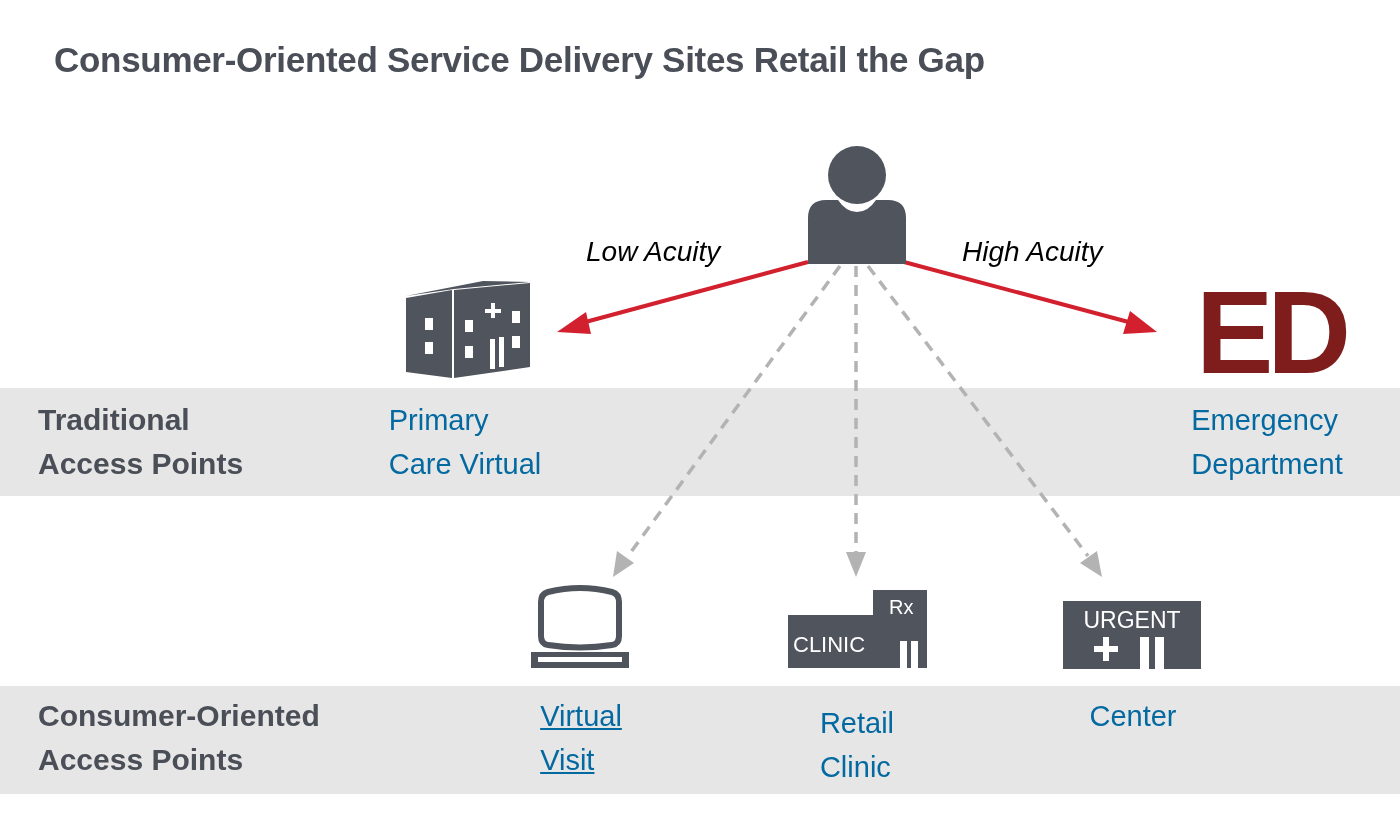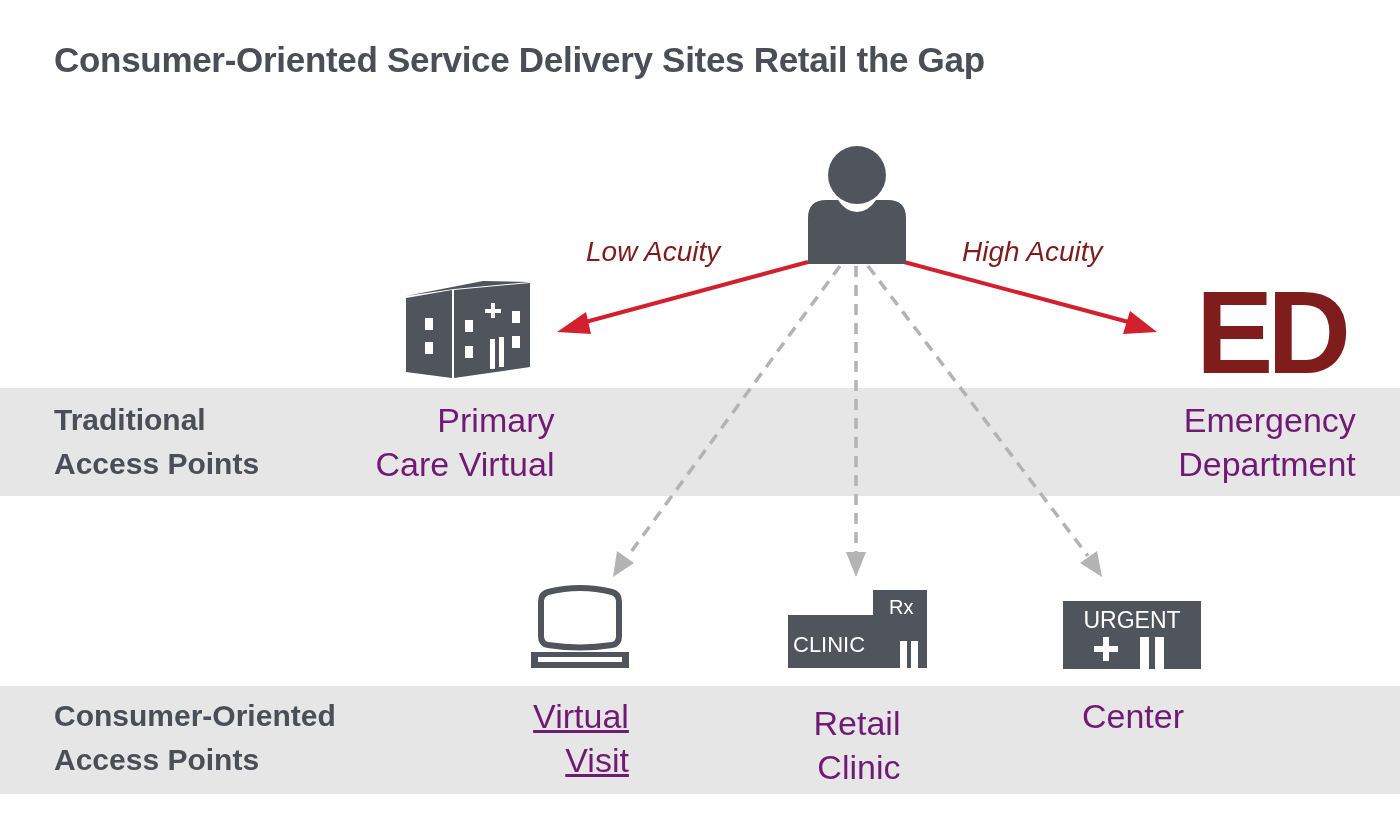--- a/index.html
+++ b/index.html
@@ -3,25 +3,25 @@
 <meta charset="utf-8">
 <style>
   html, body { margin: 0; padding: 0; background: #ffffff; }
   body { width: 1400px; height: 824px; position: relative; overflow: hidden;
          font-family: "Liberation Sans", "DejaVu Sans", sans-serif; color: #50545d; }
   .title { position: absolute; left: 54px; top: 40px; font-size: 35px; font-weight: bold;
            color: #4a4e57; letter-spacing: -0.3px; white-space: nowrap; }
   .band { position: absolute; left: 0; width: 1400px; background: #e6e6e6; }
   .band.trad { top: 388px; height: 108px; }
   .band.cons { top: 686px; height: 108px; }
-  .row-label { position: absolute; left: 54px; font-size: 30px; font-weight: bold; color: #4a4e57;
+  .row-label { position: absolute; left: 38px; font-size: 30px; font-weight: bold; color: #4a4e57;
                line-height: 44px; white-space: nowrap; }
-  .site-label { position: absolute; font-size: 34px; color: #701a75; line-height: 44px;
-                text-align: right; white-space: nowrap; transform: translateX(-50%); }
-  .acuity { position: absolute; font-size: 28px; font-style: italic; color: #7f1d1d; white-space: nowrap; }
+  .site-label { position: absolute; font-size: 29px; color: #0369a1; line-height: 44px;
+                text-align: left; white-space: nowrap; transform: translateX(-50%); }
+  .acuity { position: absolute; font-size: 28px; font-style: italic; color: #000000; white-space: nowrap; }
   svg.overlay { position: absolute; left: 0; top: 0; }
   .ed-text { position: absolute; left: 1196px; top: 268px; font-size: 116px; font-weight: bold;
              color: #7f1d1d; letter-spacing: -6px; line-height: 130px; }
 </style>
 </head>
 <body>
 
 <div class="title">Consumer-Oriented Service Delivery Sites Retail the Gap</div>
 
 <div class="band trad"></div>

